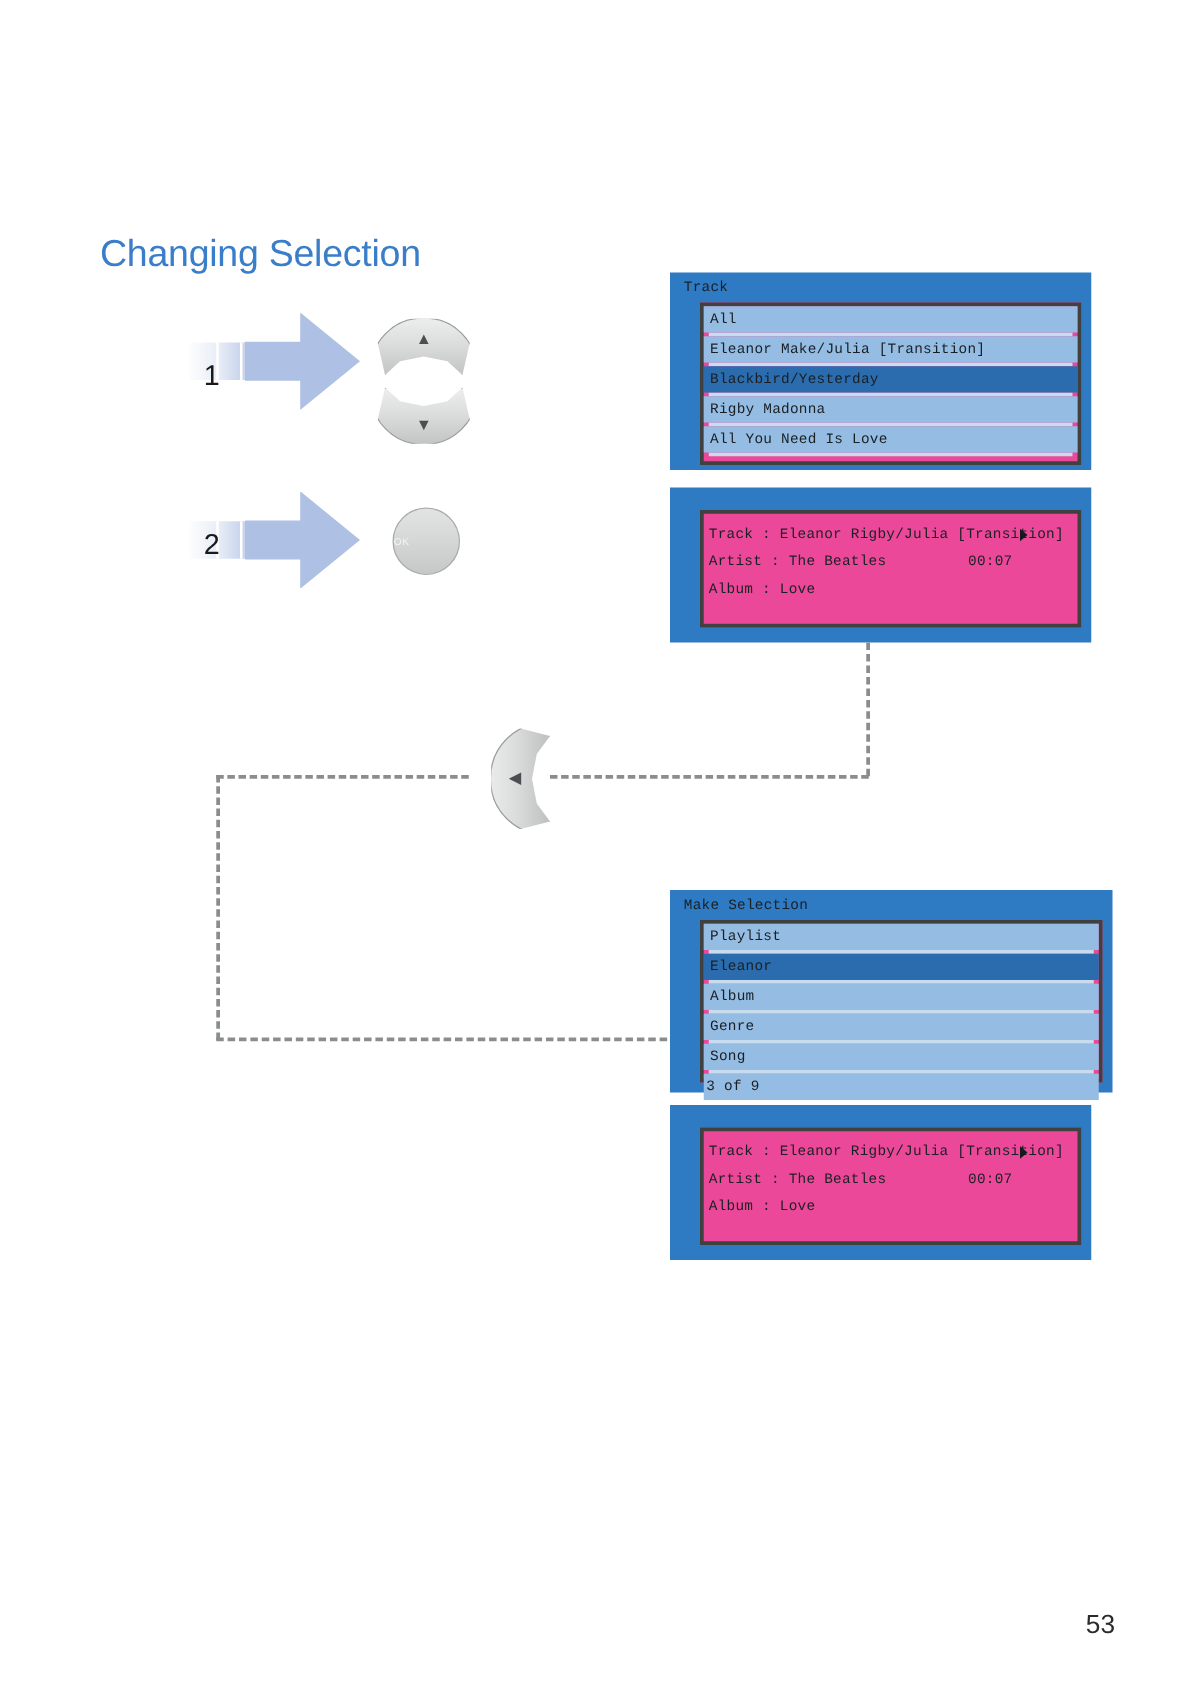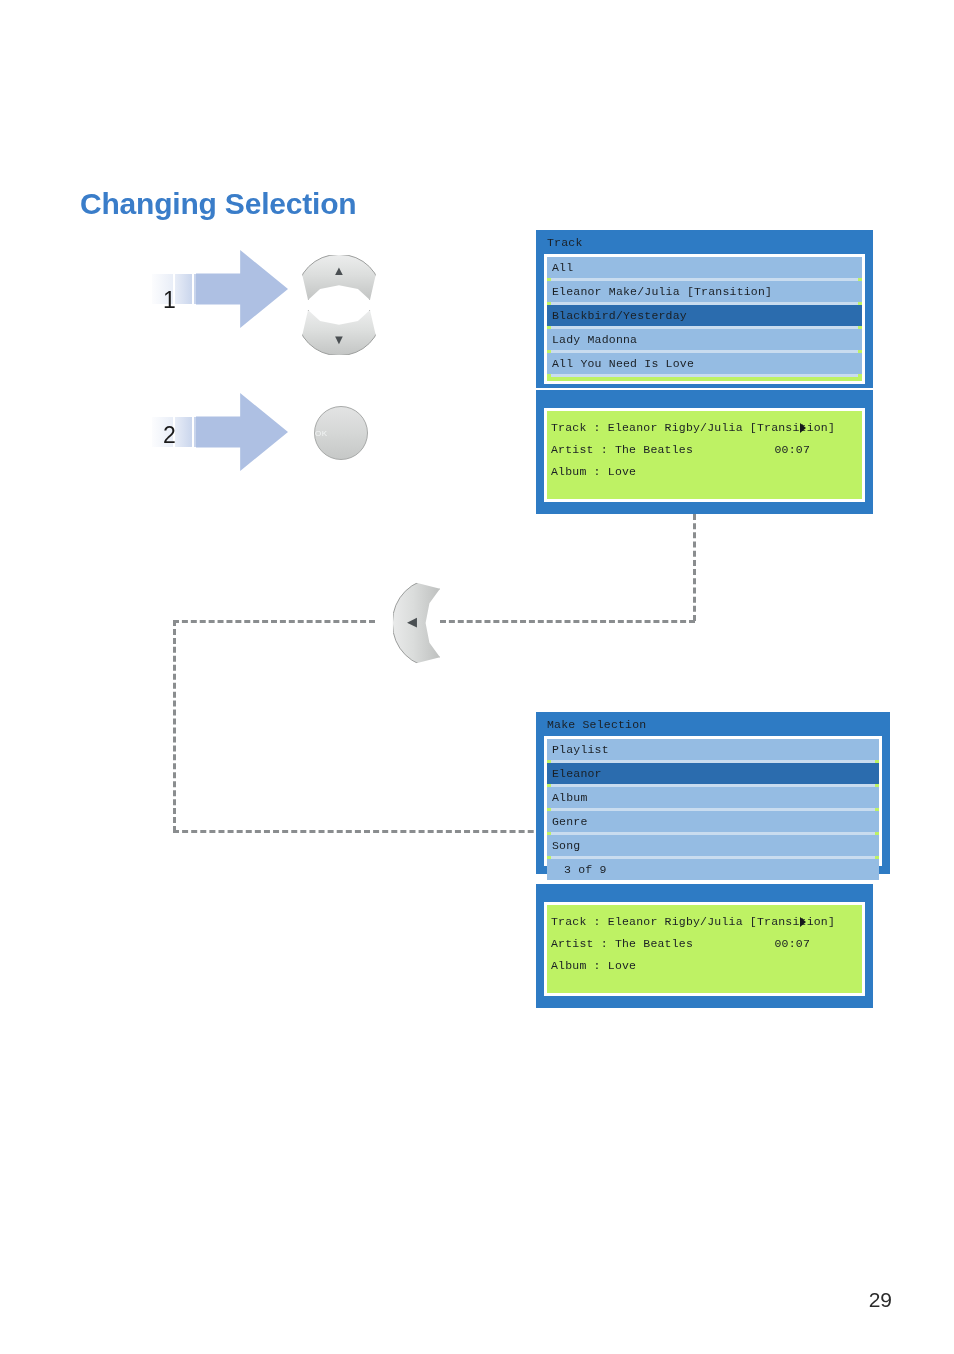--- a/index.html
+++ b/index.html
@@ -14,21 +14,21 @@
     font-family: "Liberation Sans", sans-serif;
     overflow: hidden;
   }
 
   
   .page-title {
     position: absolute;
     left: 80px;
     top: 187px;
     font-size: 30px;
-    font-weight: 700;
+    font-weight: 400;
     color: #3a7dc9;
     letter-spacing: -0.2px;
     white-space: nowrap;
   }
 
   
   .step-num {
     position: absolute;
     font-size: 23px;
     color: #1a1a1a;
@@ -143,24 +143,24 @@
   }
   .panel-title {
     font-family: "Liberation Mono", monospace;
     font-size: 11.5px;
     color: #1a1f24;
     padding: 6px 0 4px 11px;
     letter-spacing: 0.2px;
   }
   .panel-inner {
     position: absolute;
-    left: 8px;
+    left: 24px;
     right: 8px;
-    background: #bef264;
-    border: 3px solid #ffffff;
+    background: #ec4899;
+    border: 3px solid #404040;
     box-sizing: border-box;
   }
 
   
   .row {
     position: relative;
     height: 21px;
     font-family: "Liberation Mono", monospace;
     font-size: 11.5px;
     color: #1a1f24;
@@ -173,21 +173,21 @@
   }
   .row.sel {
     background: #2b6cae;
   }
   .row-sep {
     height: 3px;
     background: #c9dcef;
     margin: 0 4px;
   }
   .row.footer {
-    padding-left: 17px;
+    padding-left: 2px;
   }
 
   
   .info-line {
     position: relative;
     font-family: "Liberation Mono", monospace;
     font-size: 11.5px;
     color: #1a1f24;
     letter-spacing: 0.2px;
     white-space: nowrap;
@@ -255,30 +255,30 @@
 
 <div class="arrow-wrap" style="left:152px; top:393px;">
   <div class="arrow-tail"></div>
   <div class="arrow-head"></div>
 </div>
 
 <div class="ok-btn" style="left:314px; top:406px;">
   <span>OK</span>
 </div>
 
-<div class="panel" style="left:536px; top:218px; width:337px; height:158px;margin-top:12px;">
+<div class="panel" style="left:536px; top:218px; width:337px; height:158px;">
   <div class="panel-title">Track</div>
   <div class="panel-inner" style="top:24px; height:130px;">
     <div class="row"><span>All</span></div>
     <div class="row-sep"></div>
     <div class="row"><span>Eleanor Make/Julia [Transition]</span></div>
     <div class="row-sep"></div>
     <div class="row sel"><span>Blackbird/Yesterday</span></div>
     <div class="row-sep"></div>
-    <div class="row"><span>Lady Madonna</span></div>
+    <div class="row"><span>Rigby Madonna</span></div>
     <div class="row-sep"></div>
     <div class="row"><span>All You Need Is Love</span></div>
     <div class="row-sep"></div>
   </div>
 </div>
 
 <div class="panel" style="left:536px; top:390px; width:337px; height:124px;">
   <div class="panel-inner" style="top:18px; height:94px; padding-top:6px;">
     <div class="info-line">
       <span>Track : Eleanor Rigby/Julia [Transition]</span>
@@ -330,13 +330,13 @@
     <div class="info-line">
       <span>Artist : The Beatles</span>
       <span class="info-time">00:07</span>
     </div>
     <div class="info-line">
       <span>Album : Love</span>
     </div>
   </div>
 </div>
 
-<div class="page-number">29</div>
+<div class="page-number">53</div>
 
 </body></html>

